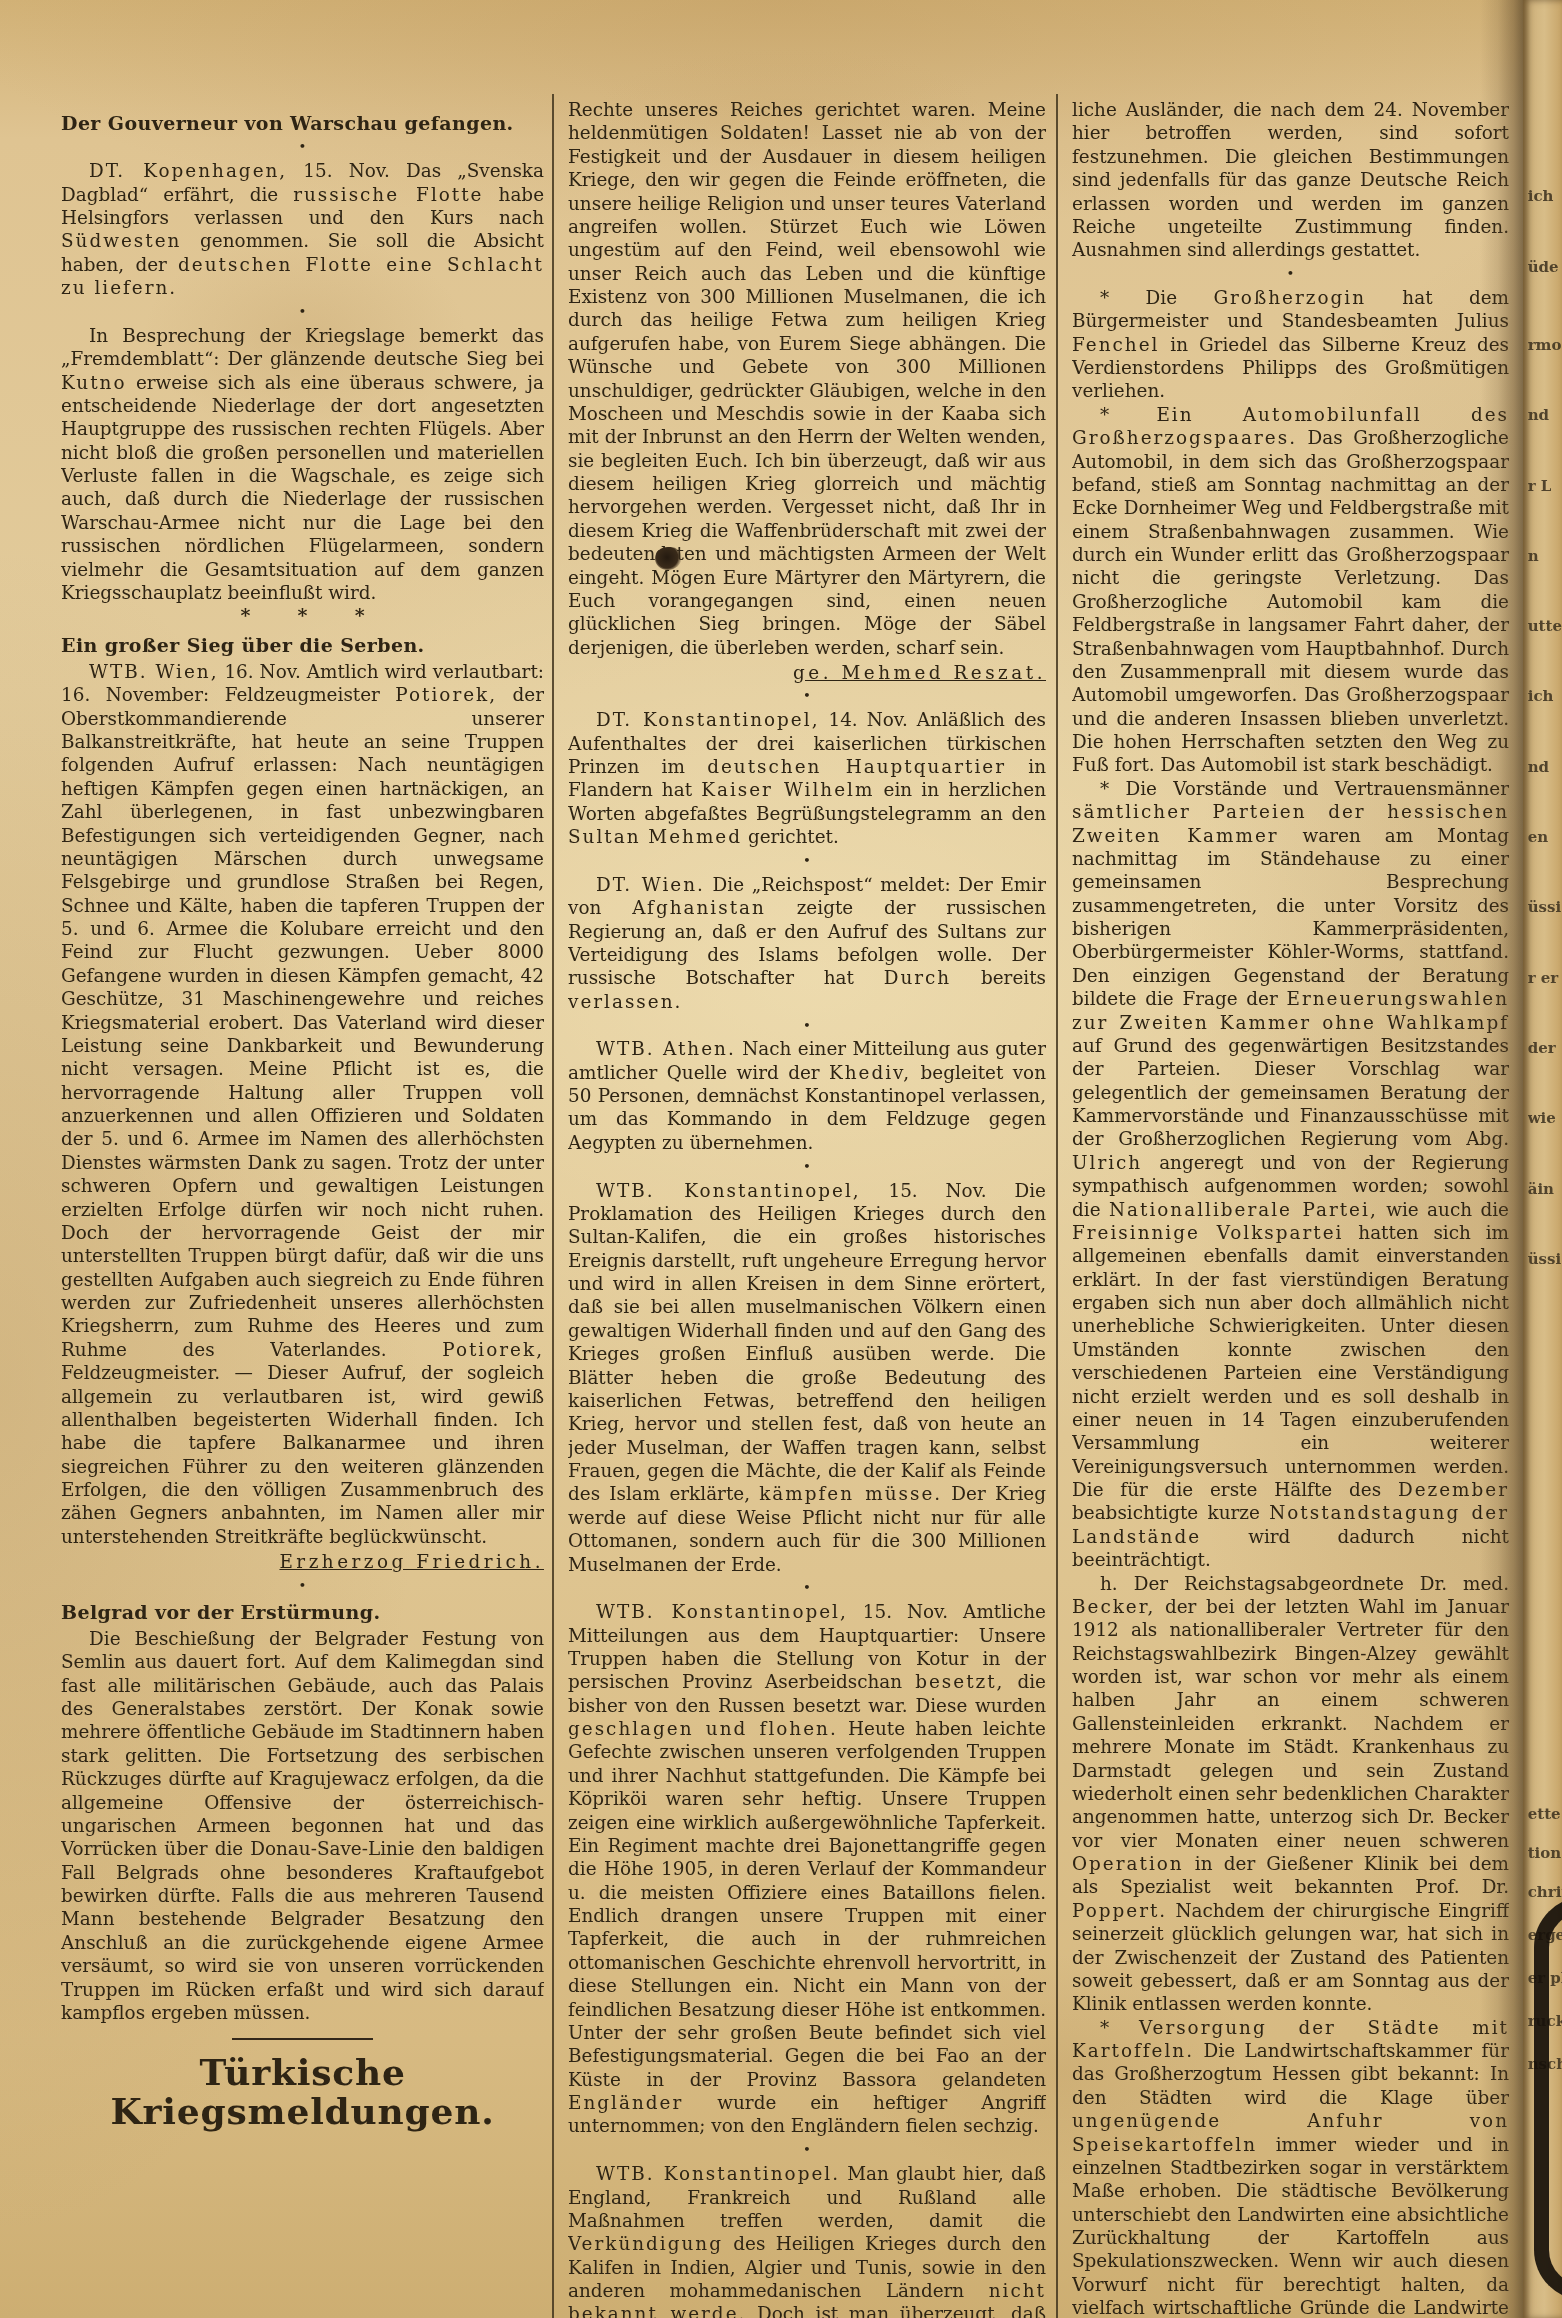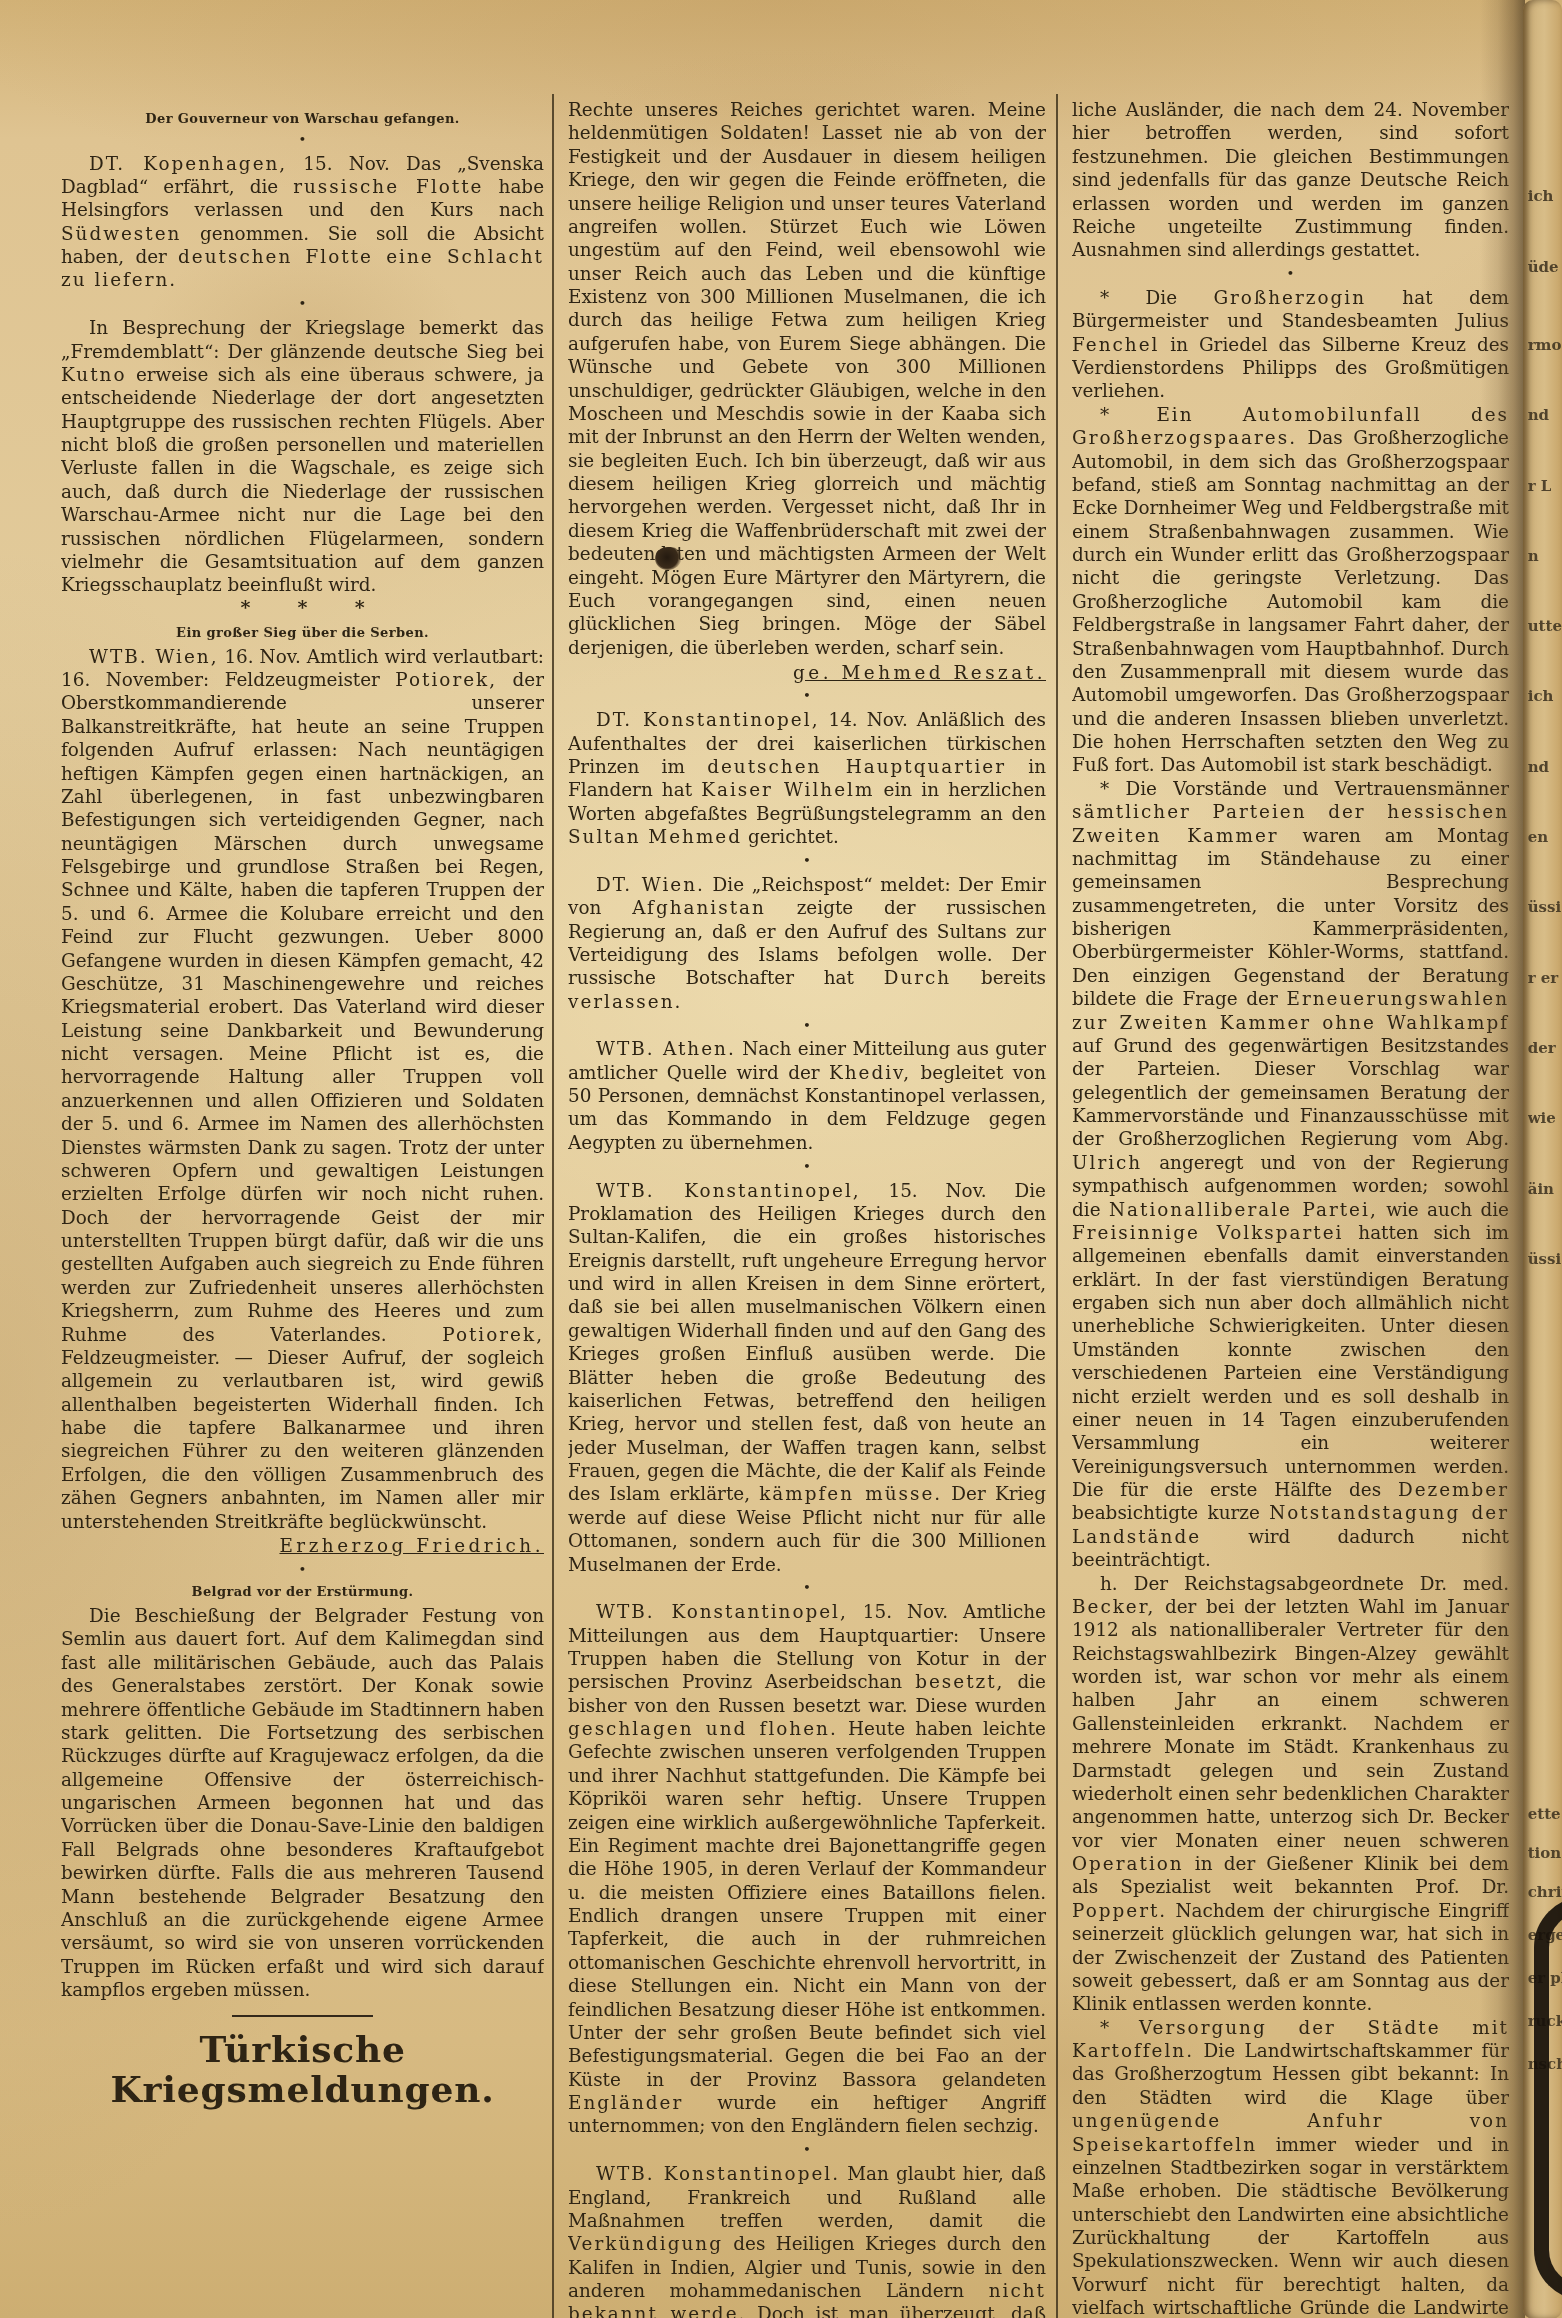--- a/index.html
+++ b/index.html
@@ -24,32 +24,32 @@
   .ink-blot{position:absolute;left:655px;top:547px;width:26.6px;height:23.4px;border-radius:50% 45% 55% 50%;
     background:radial-gradient(circle at 45% 45%, #241a10 0%, #3a2b1a 55%, rgba(58,43,26,0) 75%);}
   .rule-v{position:absolute;top:94px;bottom:0;width:1.6px;background:#43361f;opacity:.85;}
   .col{
     position:absolute;color:#2e2414;font-size:18.4px;line-height:1.27;
     text-align:justify;hyphens:auto;overflow-wrap:break-word;overflow:hidden;
   }
   .para{margin:0;text-indent:28px;}
   .para.noindent{text-indent:0;}
   .sp{letter-spacing:2px;}
-  .h-small{font-weight:bold;text-align:center;text-indent:0;margin:7.8px 0 3.1px;font-size:13px;letter-spacing:0.4px;}
+  .h-small{font-weight:bold;text-indent:0;margin:7.8px 0 3.1px;font-size:19px;letter-spacing:0.4px;}
   .h-large{font-weight:bold;text-align:center;text-indent:0;font-size:36px;line-height:1.1;margin:12.5px 0 9.4px;letter-spacing:0.8px;}
   .sep-dot{text-align:center;font-size:13.3px;line-height:1;margin:5.5px 0;color:#2e2414;}
   .sep-stars{text-align:center;font-weight:bold;font-size:19px;letter-spacing:20.3px;margin:1.6px 0 0 20.3px;line-height:1;}
   .sig{text-align:right;letter-spacing:3.5px;margin:1.6px 0;text-decoration:underline;}
   .sig.right{padding-left:133px;}
   .rule-short{width:141px;margin:14px auto 6.2px;border-top:2.3px solid #33281a;}
   .fold{position:absolute;left:1480px;top:0;width:45px;height:100%;
     background:linear-gradient(90deg,rgba(101,76,42,0) 0%,rgba(101,76,42,0.18) 40%,rgba(88,65,34,0.45) 75%,rgba(56,40,19,0.62) 100%);}
   .next-page{position:absolute;left:1523px;top:0;width:39px;height:100%;
     background:linear-gradient(90deg,#b49258 0%,#cfb27c 18%,#d8bd88 55%,#c7a468 100%);
-    box-shadow:inset 4.7px 0 7.8px rgba(60,42,18,0.55);border-radius:10px;}
+    box-shadow:inset 4.7px 0 7.8px rgba(60,42,18,0.55);}
   .frag{position:absolute;left:4.7px;width:47px;color:#3a2f1d;font-size:15px;font-weight:bold;
     white-space:nowrap;overflow:hidden;opacity:.85;}
   .edge-bracket{position:absolute;left:11px;top:1897px;width:102px;height:373px;
     border:15.6px solid #17110a;border-right:none;border-radius:50px 0 0 50px;opacity:.92;}
 </style>
 </head>
 <body>
 
 <div class="page">
   <div class="stain s1"></div>

